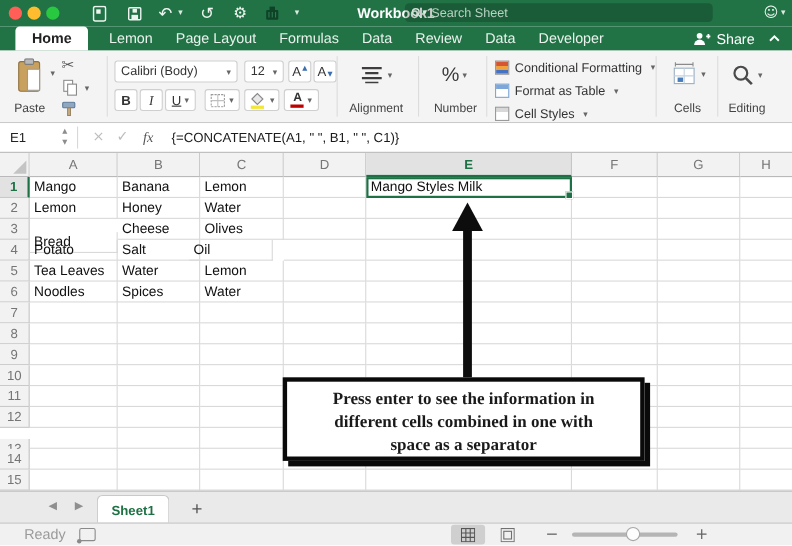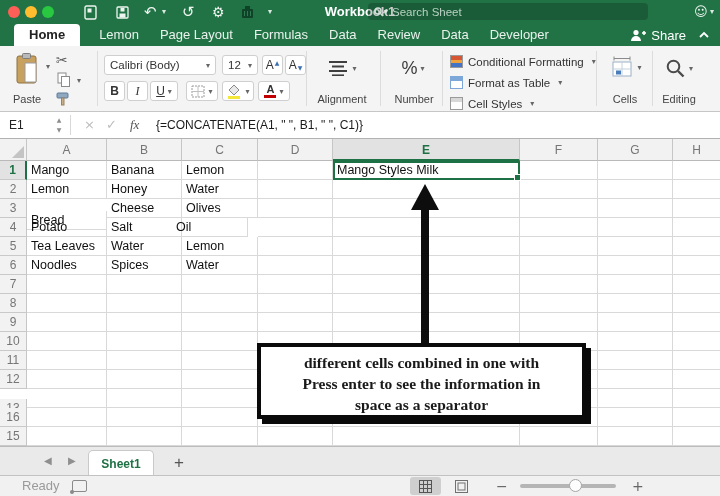--- a/index.html
+++ b/index.html
@@ -464,21 +464,21 @@
         <div class="cell" style="left: 673px; top: 231px; width: 48px;"></div>
         <div class="rowh" style="top: 260px;">13</div>
         <div class="cell" style="left: 27px; top: 250px; width: 80px;"></div>
         <div class="cell" style="left: 107px; top: 250px; width: 75px;"></div>
         <div class="cell" style="left: 182px; top: 250px; width: 76px;"></div>
         <div class="cell" style="left: 258px; top: 250px; width: 75px;"></div>
         <div class="cell" style="left: 333px; top: 250px; width: 187px;"></div>
         <div class="cell" style="left: 520px; top: 250px; width: 78px;"></div>
         <div class="cell" style="left: 598px; top: 250px; width: 75px;"></div>
         <div class="cell" style="left: 673px; top: 250px; width: 48px;"></div>
-        <div class="rowh" style="top: 269px;">16</div>
+        <div class="rowh" style="top: 269px;">14</div>
         <div class="cell" style="left: 27px; top: 269px; width: 80px;"></div>
         <div class="cell" style="left: 107px; top: 269px; width: 75px;"></div>
         <div class="cell" style="left: 182px; top: 269px; width: 76px;"></div>
         <div class="cell" style="left: 258px; top: 269px; width: 75px;"></div>
         <div class="cell" style="left: 333px; top: 269px; width: 187px;"></div>
         <div class="cell" style="left: 520px; top: 269px; width: 78px;"></div>
         <div class="cell" style="left: 598px; top: 269px; width: 75px;"></div>
         <div class="cell" style="left: 673px; top: 269px; width: 48px;"></div>
         <div class="rowh" style="top: 288px;">15</div>
         <div class="cell" style="left: 27px; top: 288px; width: 80px;"></div>
@@ -491,22 +491,22 @@
         <div class="cell" style="left: 673px; top: 288px; width: 48px;"></div>
       </div>
     <div id="selbox">
       <span id="fillhandle"></span>
     </div>
   </div>
 
   <div id="arrow-head"></div>
   <div id="arrow-stem"></div>
   <div id="note">
+    <div>Press enter to see the information in</div>
     <div>different cells combined in one with</div>
-    <div>Press enter to see the information in</div>
     <div>space as a separator</div>
   </div>
 
   <div id="sheetbar">
     <span class="snav" style="left:44px;">◀</span>
     <span class="snav" style="left:68px;">▶</span>
     <div id="sheettab">Sheet1</div>
     <div id="addsheet">+</div>
   </div>
 

